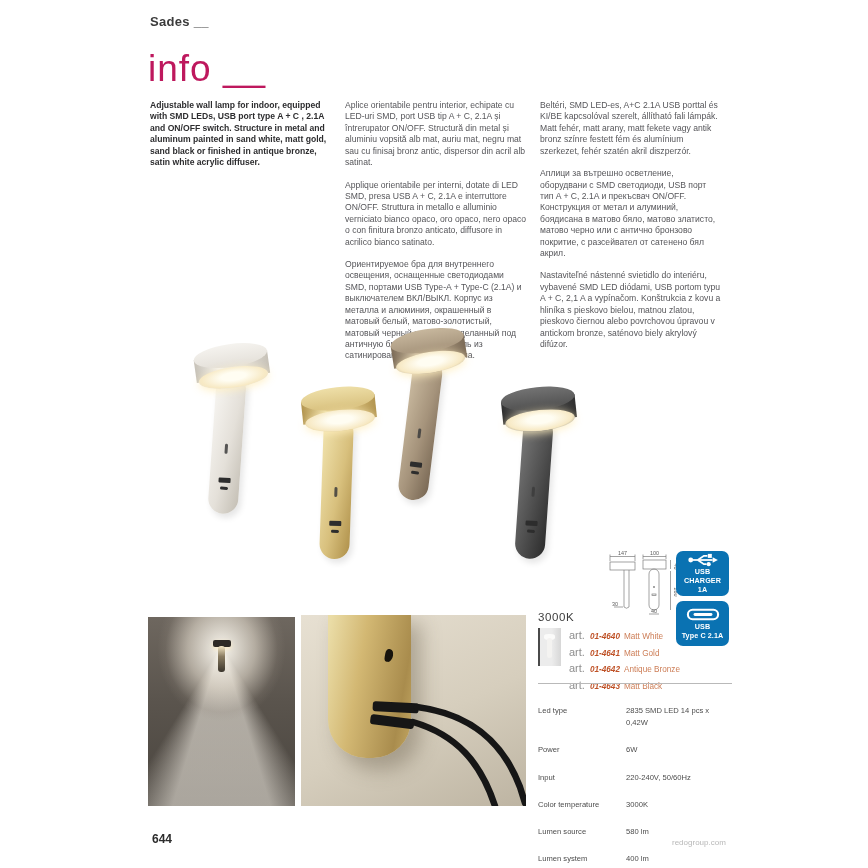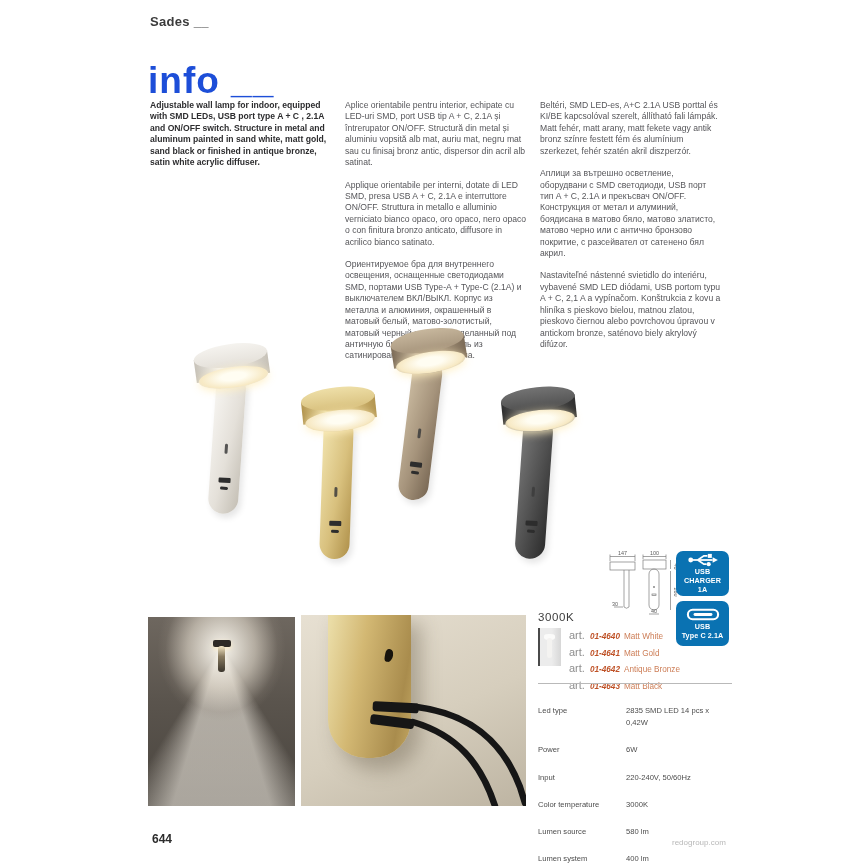--- a/index.html
+++ b/index.html
@@ -2,21 +2,21 @@
 <html style="--badge_blue: #0a72b2; --accent_orange: #bf5227; --accent_orange_light: #cd7e57;"><head>
 <meta charset="utf-8">
 <style>
   html,body{margin:0;padding:0;background:#fff;}
   .page{position:relative;width:868px;height:868px;background:#ffffff;overflow:hidden;
         font-family:"Liberation Sans",sans-serif;color:#3a3a3a;}
   .abs{position:absolute;}
 
   
   .brand{left:150px;top:14px;font-size:13px;font-weight:bold;color:#3b3b3b;letter-spacing:.3px;}
-  .title{left:148px;top:60px;font-size:37px;font-weight:700;color:#1d4ed8;letter-spacing:1px;}
+  .title{left:148px;top:48px;font-size:37px;font-weight:400;color:#be185d;letter-spacing:1px;}
 
   
   .cols{left:150px;top:100px;width:572px;display:flex;gap:13px;}
   .col{width:182px;font-size:8.6px;line-height:1.33;color:#56565a;}
   .col p{margin:0 0 11px 0;}
   .col-en{font-weight:bold;color:#2d2d2f;}
 
   
   .stage{left:150px;top:328px;width:475px;height:246px;}
   .lamp{position:absolute;}

